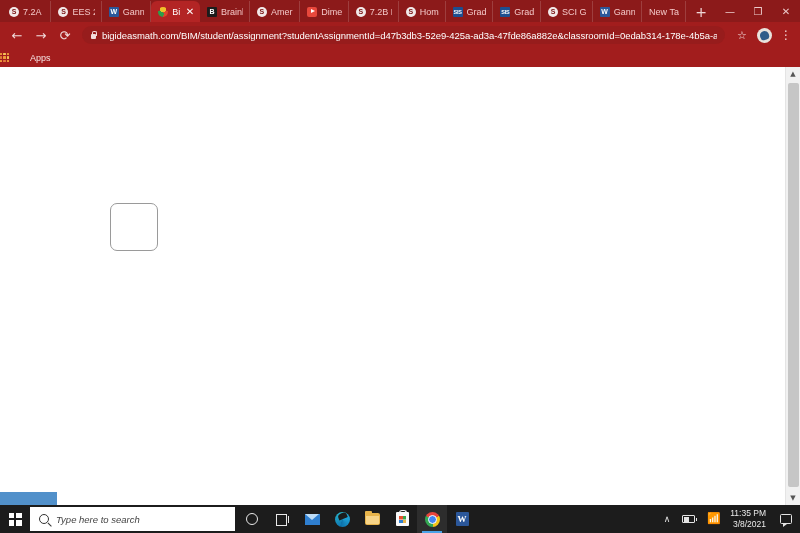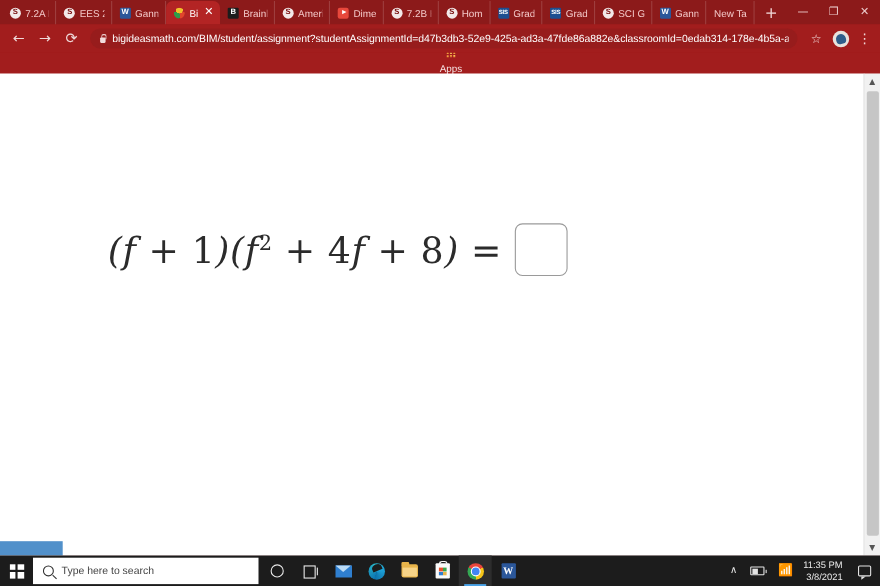--- a/index.html
+++ b/index.html
@@ -111,21 +111,21 @@
     margin: 0 4px; position:relative; overflow:hidden;
   }
   .avatar::after{
     content:""; position:absolute; left:3px; top:3px; width:9px; height:9px;
     background:#2f5d8a; border-radius:50% 50% 40% 40%;
     transform: rotate(-15deg);
   }
   .kebab { color:#f0d6d6; font-size:12px; width:16px; text-align:center; font-family:"DejaVu Sans", sans-serif;}
 
   
-  .bookmarks { height: 19px; display:flex; align-items:center; padding-left:20px; gap:5px; background:#a21d1d;flex-direction:column; }
+  .bookmarks { height: 19px; display:flex; align-items:center; padding-left:0; gap:21px; background:#a21d1d; }
   .appsgrid { width:9px; height:9px; display:grid; grid-template-columns:repeat(3,1fr); grid-template-rows:repeat(3,1fr); gap:1px; }
   .appsgrid i { background:#ef9d3a; border-radius:0.5px; display:block; }
   .appsgrid i:nth-child(2),.appsgrid i:nth-child(6){ background:#f3c05a; }
   .appsgrid i:nth-child(4),.appsgrid i:nth-child(8){ background:#e07a3a; }
   .bmlabel { font-size:9px; color:#f6e3e3; }
 
   
   .viewport {
     position:absolute; left:0; top:67px; width:800px; height:438px; background:#ffffff;
   }
@@ -155,21 +155,21 @@
   
   .taskbar {
     position:absolute; left:0; top:505px; width:800px; height:28px;
     background:#1c1c1c; display:flex; align-items:center;
   }
   .startbtn { width:30px; height:28px; display:flex; align-items:center; justify-content:center; }
   .winlogo { width:13px; height:13px; display:grid; grid-template-columns:1fr 1fr; grid-template-rows:1fr 1fr; gap:1.4px; }
   .winlogo i { background:#ffffff; display:block; }
   .searchbox {
     width: 205px; height:24px; background:#ffffff; display:flex; align-items:center; gap:7px;
-    padding-left:9px; margin-right:2px;
+    padding-left:9px; margin-right:2px;font-style:italic;
   }
   .searchbox .mag {
     width:10px;height:10px;border:1.4px solid #333;border-radius:50%;position:relative;flex:0 0 10px;
   }
   .searchbox .mag::after{content:"";position:absolute;right:-3.5px;bottom:-2.5px;width:5px;height:1.4px;background:#333;transform:rotate(45deg);}
   .searchbox span { font-size:9.5px; color:#444; }
   .tbicon { width:30px; height:28px; display:flex; align-items:center; justify-content:center; position:relative; }
   .tbicon.active { background:#2d2d2d; }
   .tbicon.active::after { content:""; position:absolute; left:5px; right:5px; bottom:0; height:2px; background:#4aa3e8; }
   .ic-cortana { width:12px; height:12px; border:1.6px solid #e8e8e8; border-radius:50%; }
@@ -322,21 +322,20 @@
           <i></i>
           <i></i>
       </span>
       <span class="bmlabel">Apps</span>
     </div>
 
     <div class="viewport">
       <div class="pagearea">
 
         <div class="equation">
-          <span class="eq-math">(<i>f</i><span class="op"> + </span><span class="num">1</span>)(<i>f</i><sup>2</sup><span class="op"> + </span><span class="num">4</span><i>f</i><span class="op"> + </span><span class="num">8</span>)<span class="op"> = </span></span>
           <span class="answerbox" placeholder=""></span>
         </div>
 
       </div>
 
       <div class="scrollbar">
         <div class="sb-arrow">▲</div>
         <div class="sb-thumb"></div>
         <div class="sb-arrow" style="position:absolute;bottom:0;left:0;right:0;">▼</div>
       </div>

